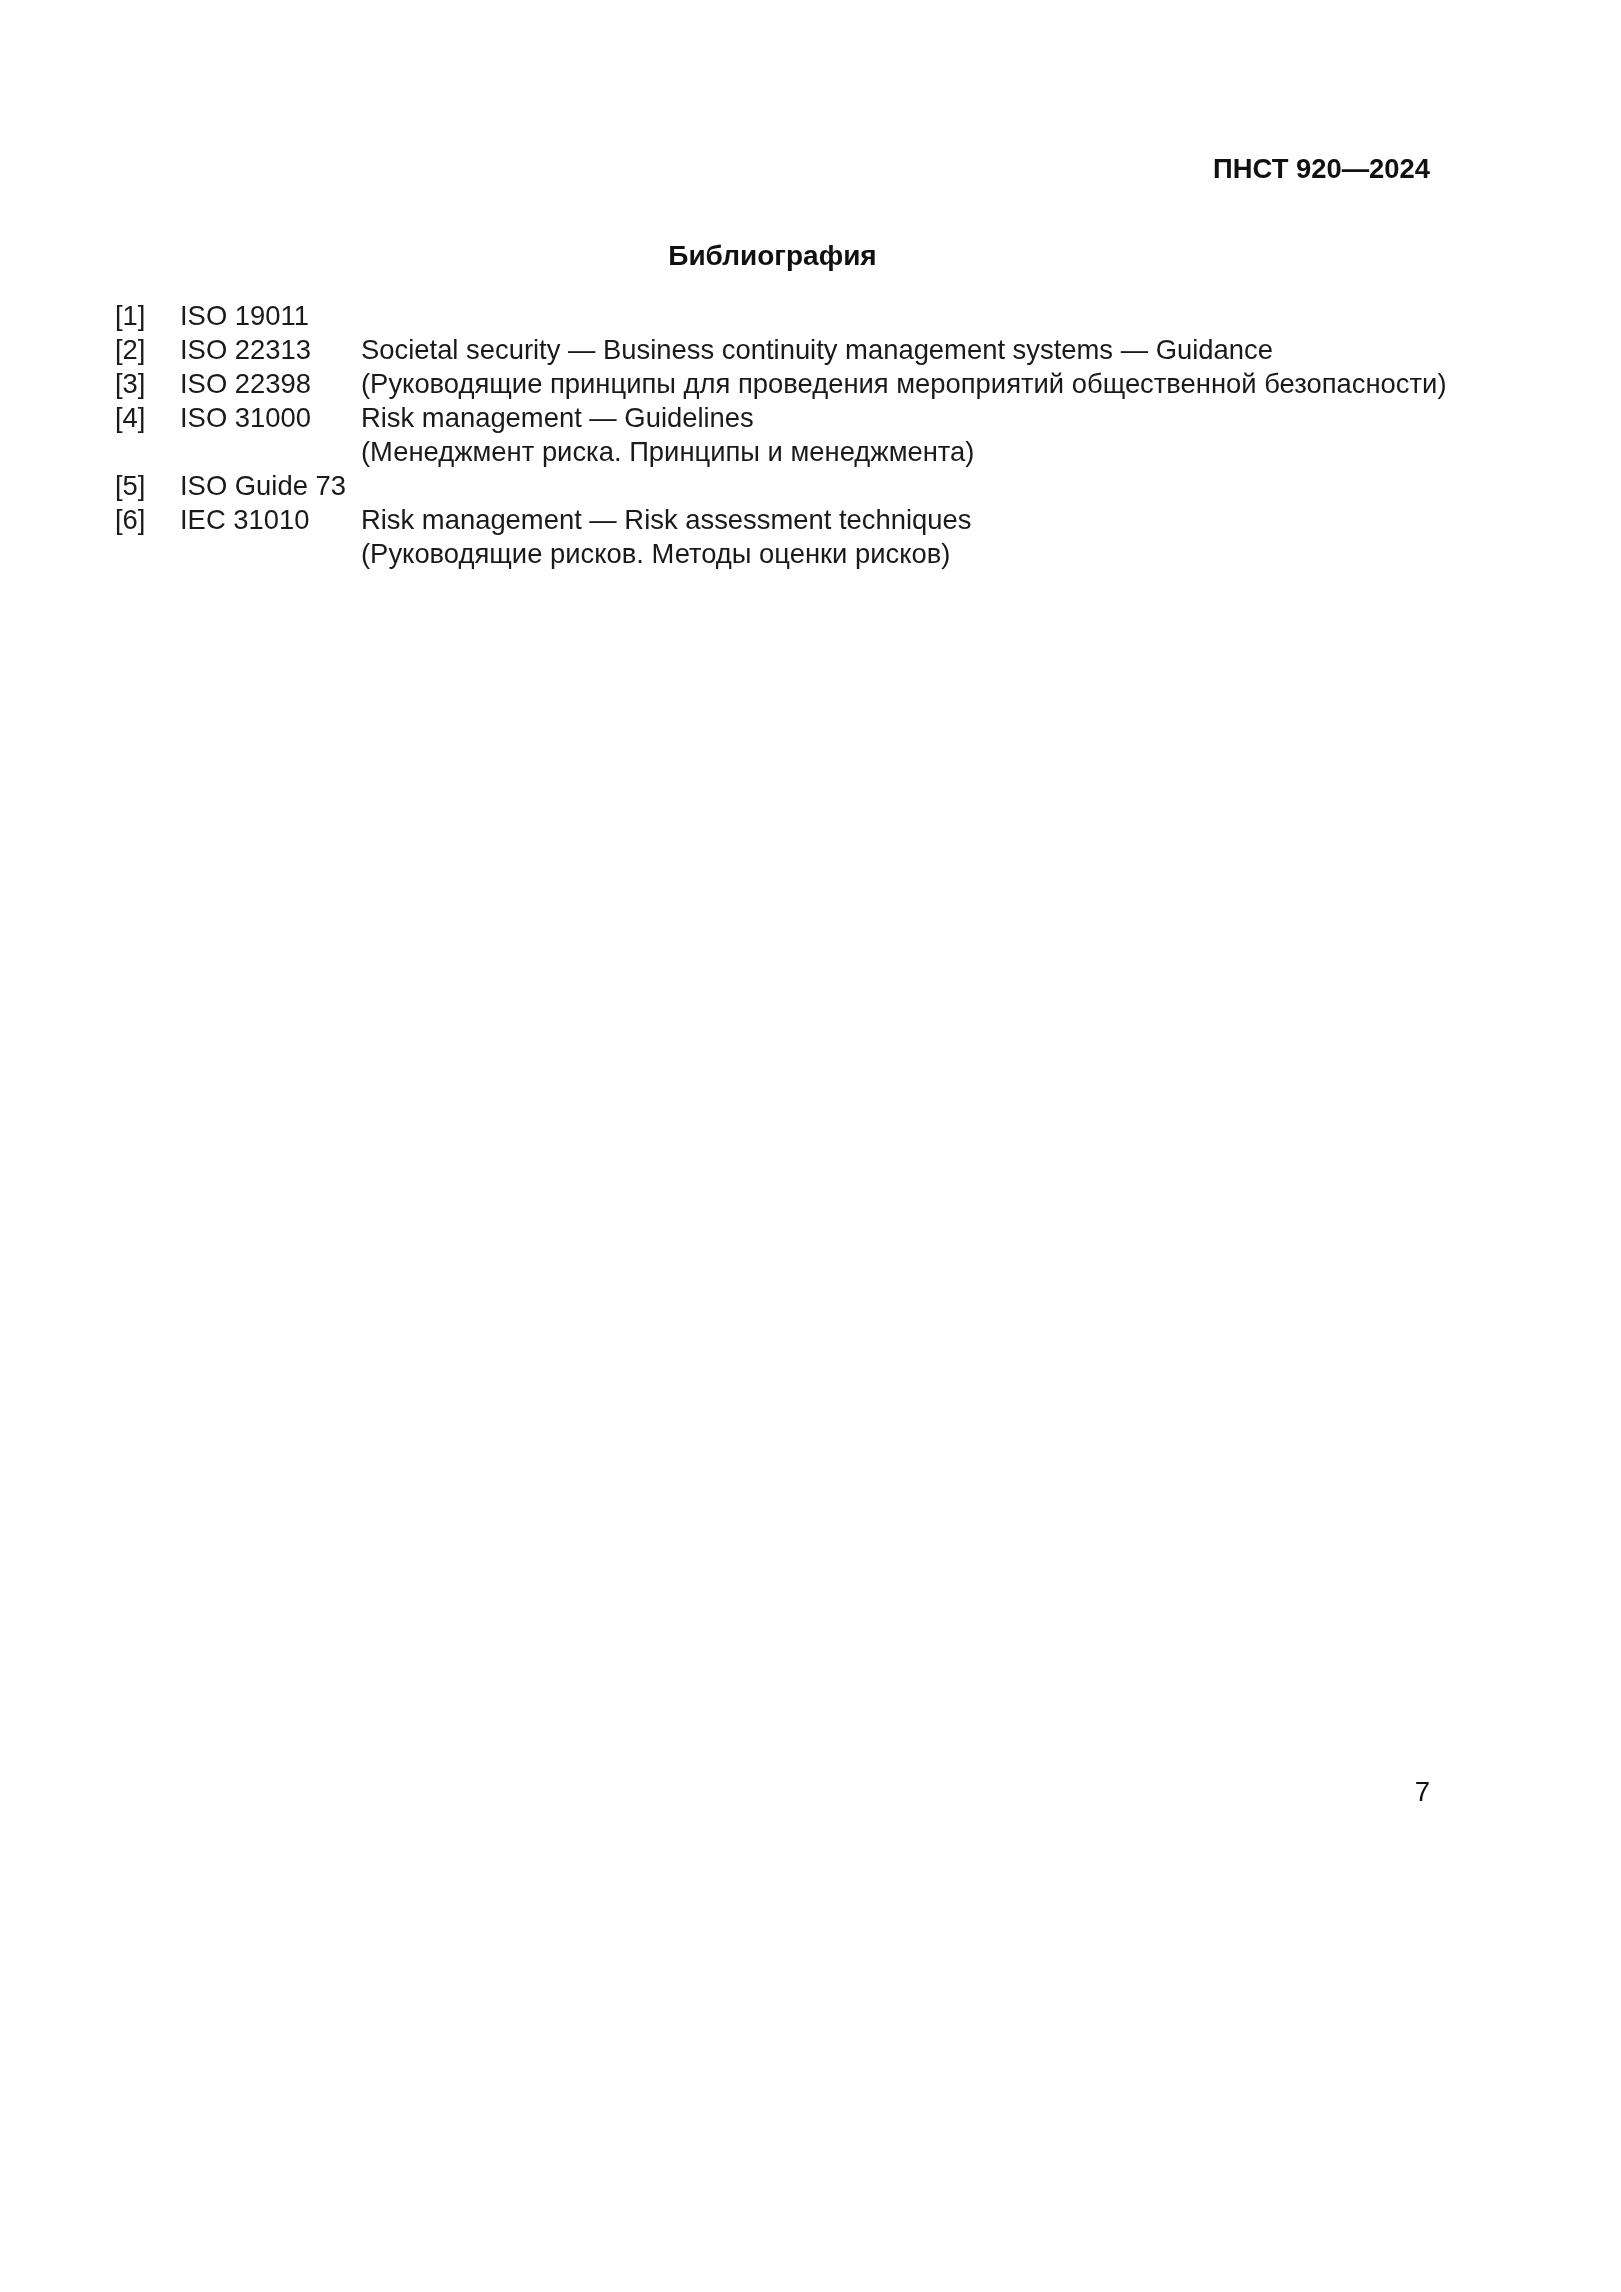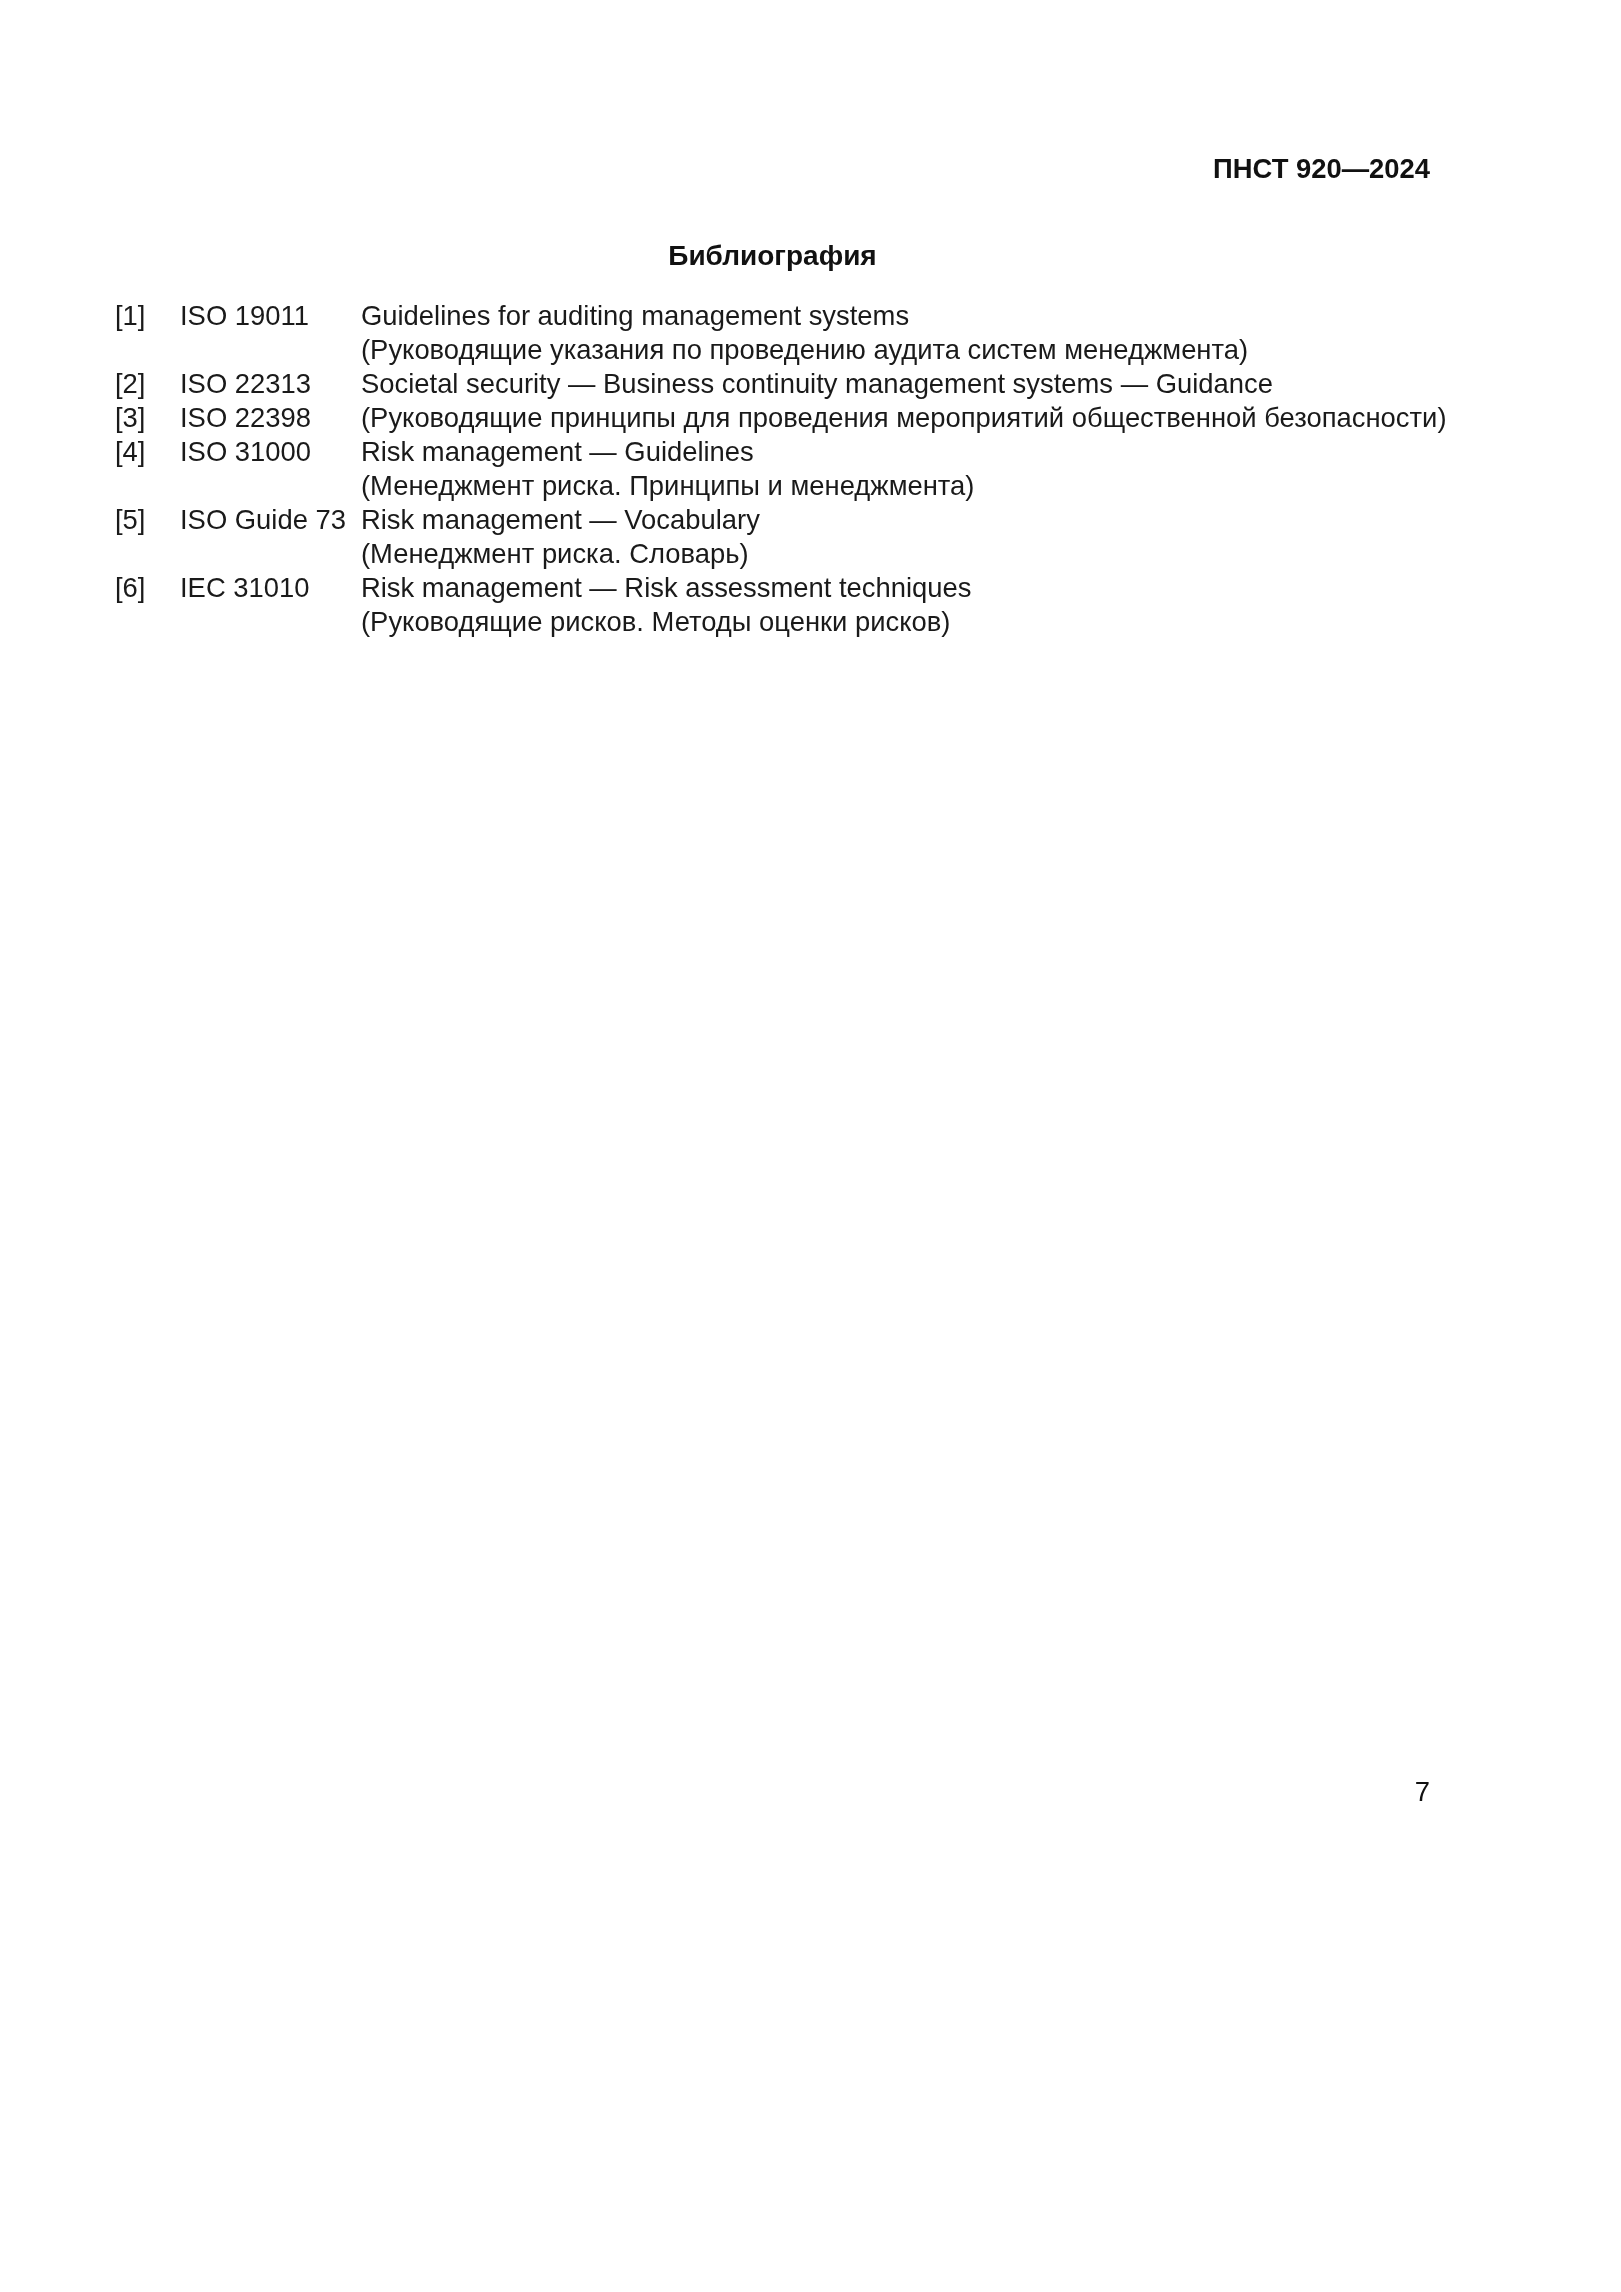--- a/index.html
+++ b/index.html
@@ -76,24 +76,20 @@
 
   <div class="doc-header">ПНСТ 920—2024</div>
 
   <div class="doc-title">Библиография</div>
 
   <div class="bib-list">
 
     <div class="entry">
       <span class="num">[1]</span>
       <span class="code">ISO 19011</span>
-      <span class="text">
-        <span class="line">Guidelines for auditing management systems</span>
-        <span class="line">(Руководящие указания по проведению аудита систем менеджмента)</span>
-      </span>
     </div>
 
     <div class="entry">
       <span class="num">[2]</span>
       <span class="code">ISO 22313</span>
       <span class="text">
         <span class="line">Societal security — Business continuity management systems — Guidance</span>
       </span>
     </div>
 
@@ -110,24 +106,20 @@
       <span class="code">ISO 31000</span>
       <span class="text">
         <span class="line">Risk management — Guidelines</span>
         <span class="line">(Менеджмент риска. Принципы и менеджмента)</span>
       </span>
     </div>
 
     <div class="entry">
       <span class="num">[5]</span>
       <span class="code">ISO Guide 73</span>
-      <span class="text">
-        <span class="line">Risk management — Vocabulary</span>
-        <span class="line">(Менеджмент риска. Словарь)</span>
-      </span>
     </div>
 
     <div class="entry">
       <span class="num">[6]</span>
       <span class="code">IEC 31010</span>
       <span class="text">
         <span class="line">Risk management — Risk assessment techniques</span>
         <span class="line">(Руководящие рисков. Методы оценки рисков)</span>
       </span>
     </div>

